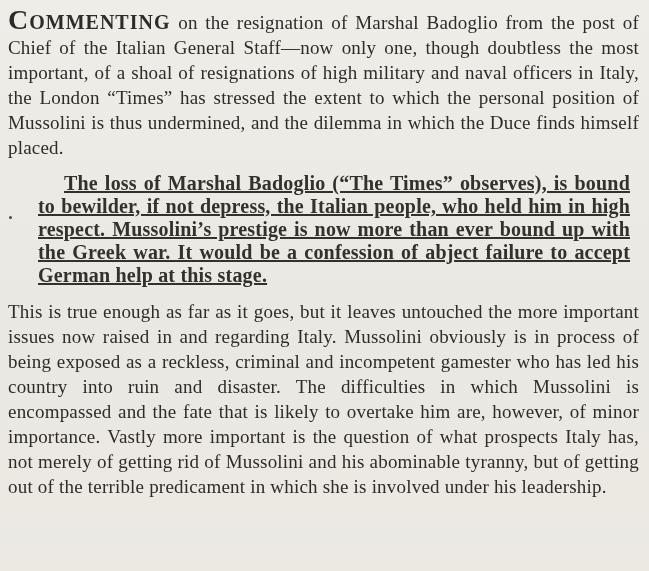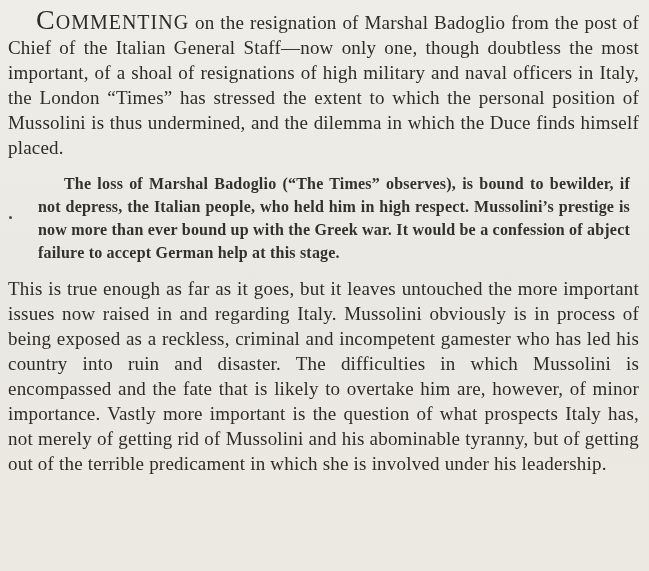--- a/index.html
+++ b/index.html
@@ -25,35 +25,35 @@
     text-align: justify;
     letter-spacing: 0.2px;
   }
   .para.lead {
     margin-bottom: 12px;
   }
   .lead-word {
     display: inline-block;
     font-size: 20px;
     letter-spacing: 1px;
-    font-weight: normal;
-    margin-left: 28px;
+    font-weight: bold;
   }
   .lead-word::first-letter {
     font-size: 28px;
     line-height: 1;
   }
   .quote {
     margin: 0 9px 12px 30px;
-    font-size: 16px;
+    font-size: 20px;
     line-height: 23px;
     font-weight: bold;
     text-align: justify;
     letter-spacing: 0.2px;
     color: #33312c;
+    text-decoration: underline;
   }
   .quote-indent {
     display: inline-block;
     width: 26px;
   }
   .ink-speck {
     position: absolute;
     left: 9px;
     top: 216px;
     width: 3px;

